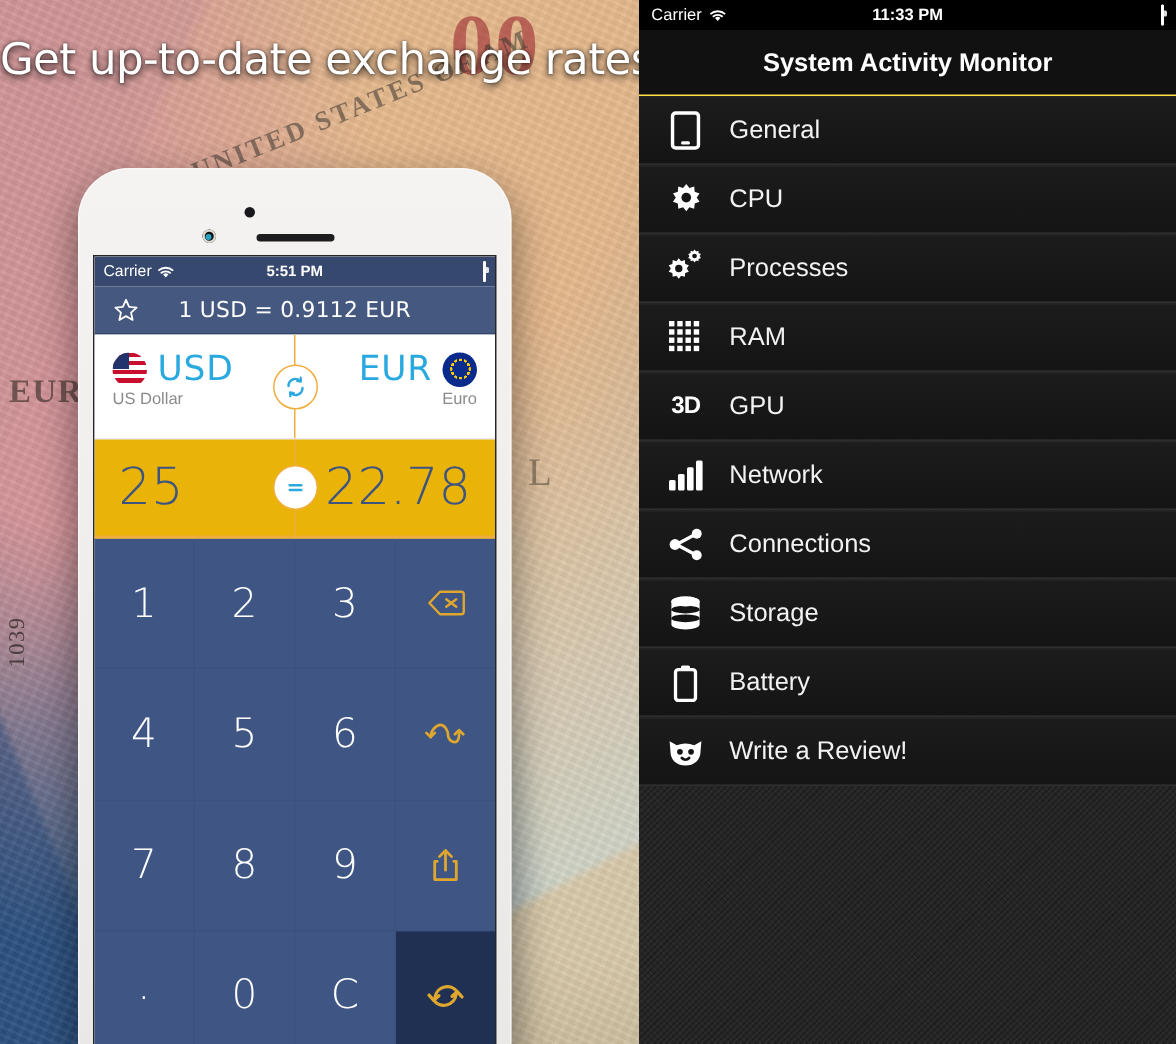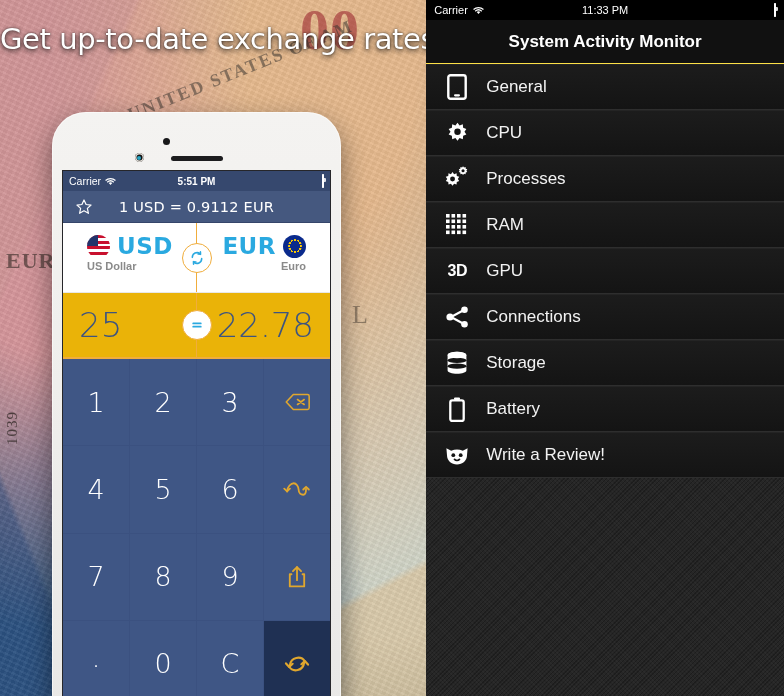--- a/index.html
+++ b/index.html
@@ -151,21 +151,21 @@
   }
 
   
   .cur-row {
     height: 70px;
     background: #fff;
     display: flex;
     position: relative;
     border-bottom: 1px solid #e8e8e8;
   }
-  .cur-side { flex: 1; padding: 10px 24px; display: flex; flex-direction: column; font-weight: bold; }
+  .cur-side { flex: 1; padding: 10px 12px; display: flex; flex-direction: column; }
   .cur-side.left  { align-items: flex-start; }
   .cur-side.right { align-items: flex-end; }
   .cur-top { display: flex; align-items: center; gap: 7px; }
   .cur-code { font-size: 23px; color: #2aa9e0; font-family: "DejaVu Sans", sans-serif; letter-spacing: .5px; }
   .cur-name { font-size: 11px; color: #8a8a8a; margin-top: 1px; }
 
   .flag { width: 23px; height: 23px; border-radius: 50%; overflow: hidden; flex: none; position: relative; }
   .flag-us {
     background:
       repeating-linear-gradient(180deg,#c8102e 0 2.9px,#ffffff 2.9px 5.7px);
@@ -264,21 +264,21 @@
       repeating-linear-gradient(-45deg, rgba(0,0,0,.25) 0 1px, transparent 1px 3px);
     pointer-events: none;
   }
   .sam-status {
     height: 20px; background: #000; color: #fff;
     display: flex; align-items: center; padding: 0 8px;
     font-size: 11px; position: relative; z-index: 1;
   }
   .sam-status .carrier { display:flex; align-items:center; gap:5px; }
   .sam-status .clock {
-    position:absolute; left:0; right:0; text-align:center; font-weight:normal; font-size:11px;
+    position:absolute; left:0; right:0; text-align:center; font-weight:bold; font-size:11px;
   }
   .sam-status .battery { margin-left:auto; }
   .sam-title {
     height: 44px; background: #111111;
     display: flex; align-items: center; justify-content: center;
     color: #fff; font-size: 17px; font-weight: bold;
     border-bottom: 1px solid #fde047;
     position: relative; z-index: 1;
     font-family: "Liberation Sans", sans-serif;
   }
@@ -513,20 +513,33 @@
         </svg>
       </span>
       <span>RAM</span>
     </div>
 
     <div class="sam-item">
       <span class="sam-ico" style="font-size:16px;font-weight:bold;color:#fff;letter-spacing:-.5px;">3D</span>
       <span>GPU</span>
     </div>
 
+    <div class="sam-item">
+      <span class="sam-ico">
+        <svg width="24" height="22" viewBox="0 0 24 22">
+          <g fill="#fff">
+            <rect x="1" y="14" width="4.4" height="7" rx="1"></rect>
+            <rect x="7" y="10" width="4.4" height="11" rx="1"></rect>
+            <rect x="13" y="5.5" width="4.4" height="15.5" rx="1"></rect>
+            <rect x="19" y="1" width="4.4" height="20" rx="1"></rect>
+          </g>
+        </svg>
+      </span>
+      <span>Network</span>
+    </div>
 
     <div class="sam-item">
       <span class="sam-ico">
         <svg width="25" height="24" viewBox="0 0 25 24">
           <path d="M6 12 19 5M6 12l13 7" stroke="#fff" stroke-width="2.1" fill="none"></path>
           <circle cx="5" cy="12" r="3.6" fill="#fff"></circle>
           <circle cx="19.5" cy="4.8" r="3.3" fill="#fff"></circle>
           <circle cx="19.5" cy="19.2" r="3.3" fill="#fff"></circle>
         </svg>
       </span>

